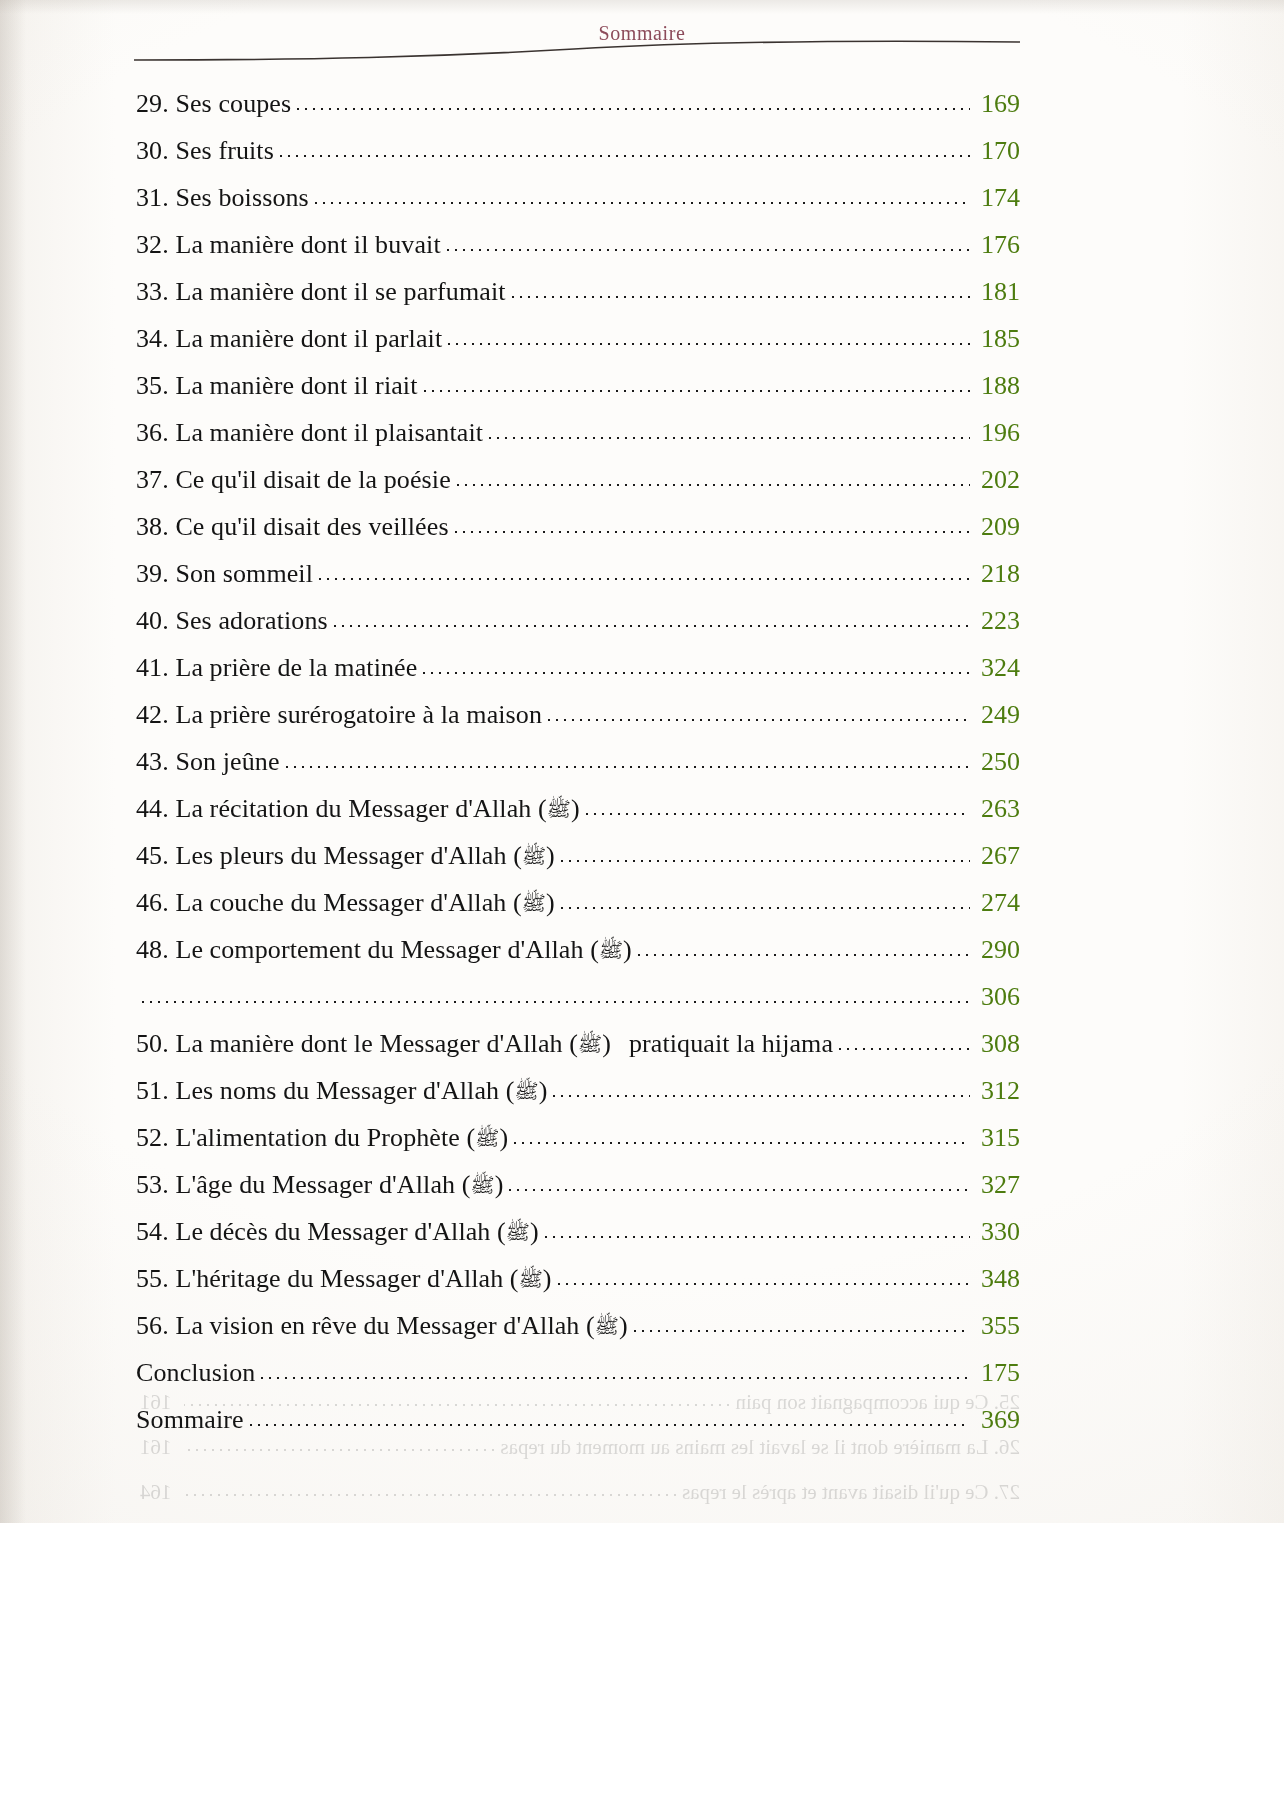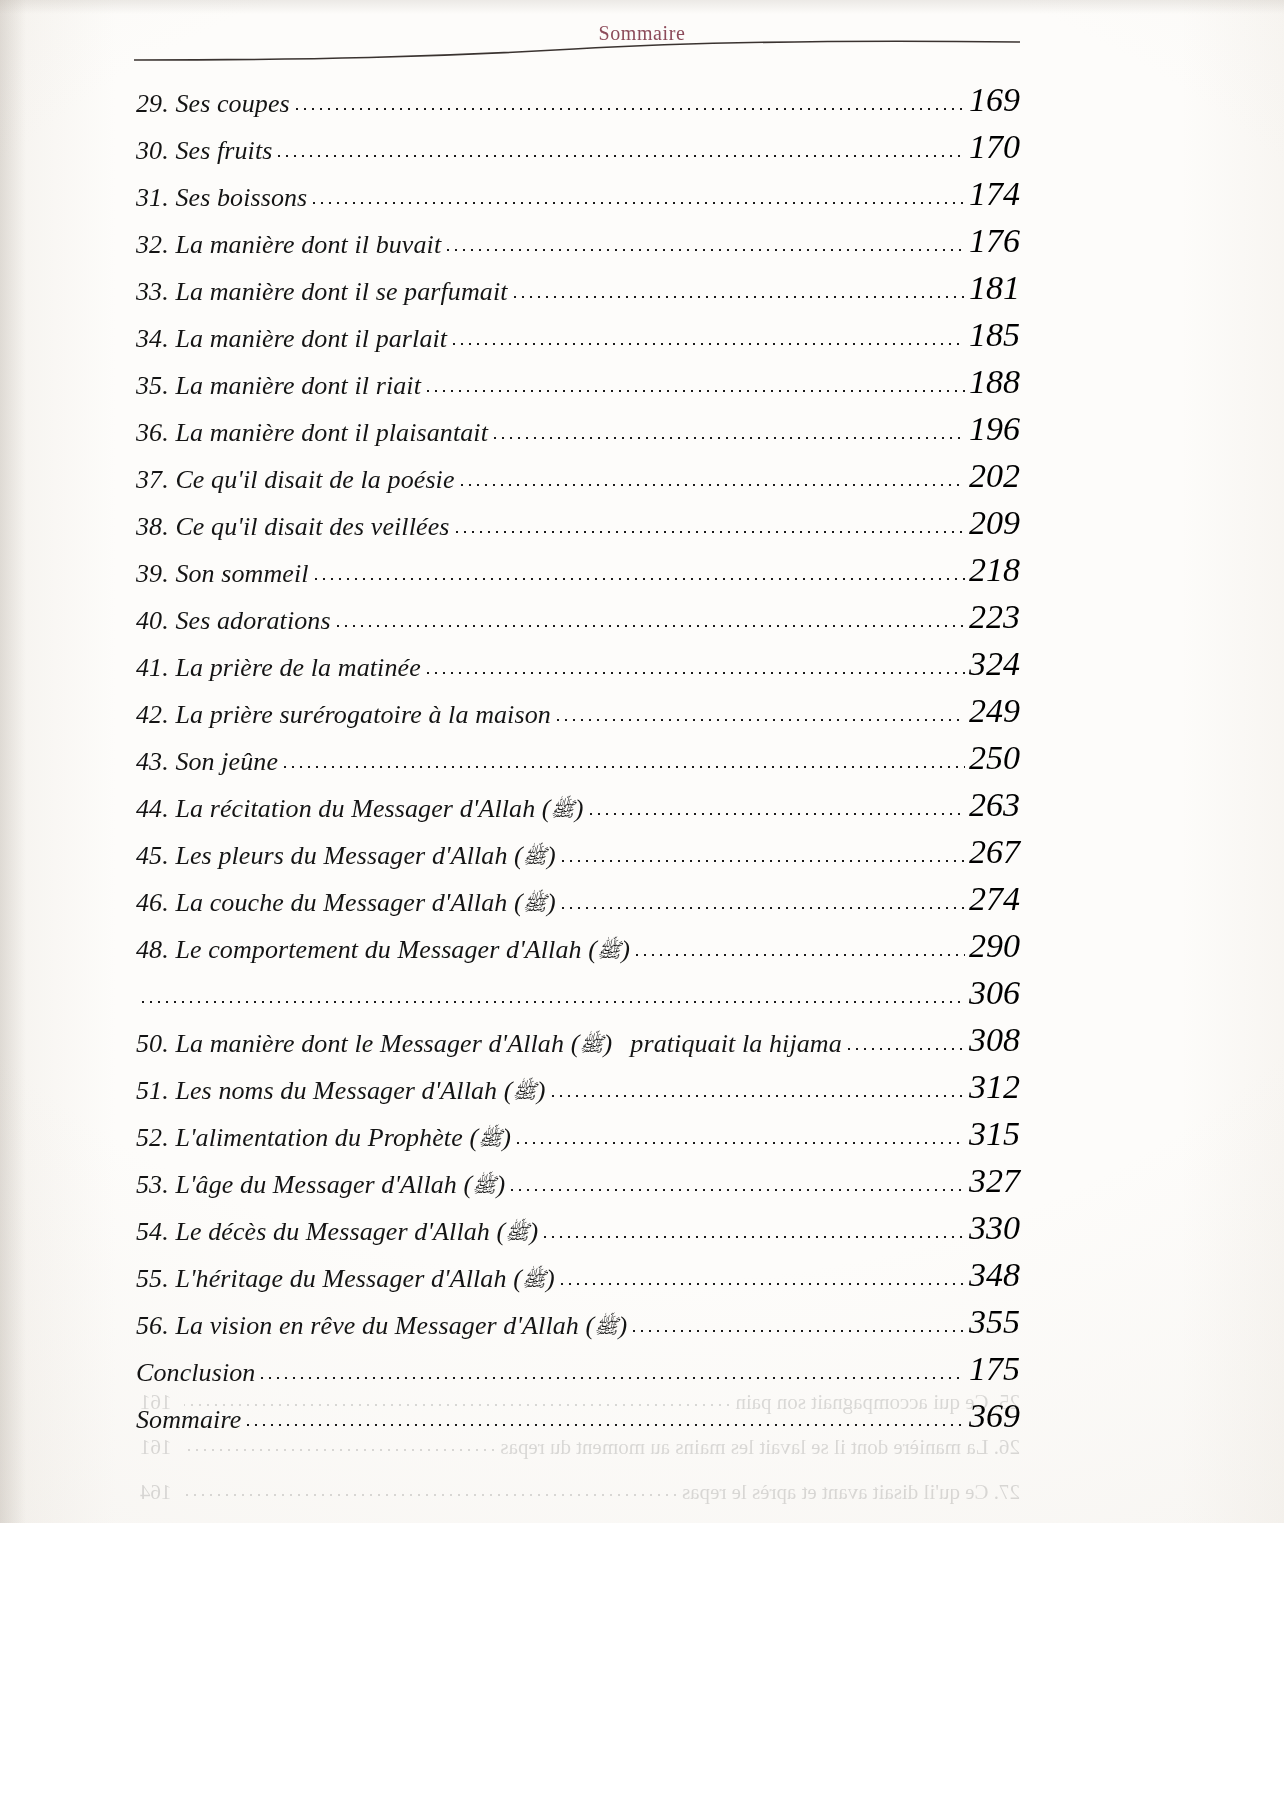--- a/index.html
+++ b/index.html
@@ -61,21 +61,20 @@
     height: 24px;
   }
   .head-rule svg { display: block; width: 100%; height: 100%; }
 
   
   .toc {
     position: absolute;
     top: 70px;
     left: 136px;
     width: 884px;
-    font-style: italic;
   }
   .toc-row {
     display: flex;
     align-items: flex-end;
     height: 47px;
     white-space: nowrap;
   }
   .toc-label {
     font-size: 26px;
     color: #141414;
@@ -88,22 +87,22 @@
     margin: 0 4px 5px 3px;
     height: 6px;
     min-width: 10px;
     background-image: radial-gradient(circle, #1a1a1a 0.9px, rgba(0,0,0,0) 1.3px);
     background-size: 8px 6px;
     background-repeat: repeat-x;
     background-position: bottom left;
   }
   .toc-page {
     flex: 0 0 auto;
-    font-size: 34px;
-    color: #000000;
+    font-size: 26px;
+    color: #4d7c0f;
     line-height: 1;
     text-align: right;
     min-width: 46px;
   }
   .sw {
     font-size: 20px;
     vertical-align: 1px;
   }
   .gap-wide { display: inline-block; width: 18px; }
 

